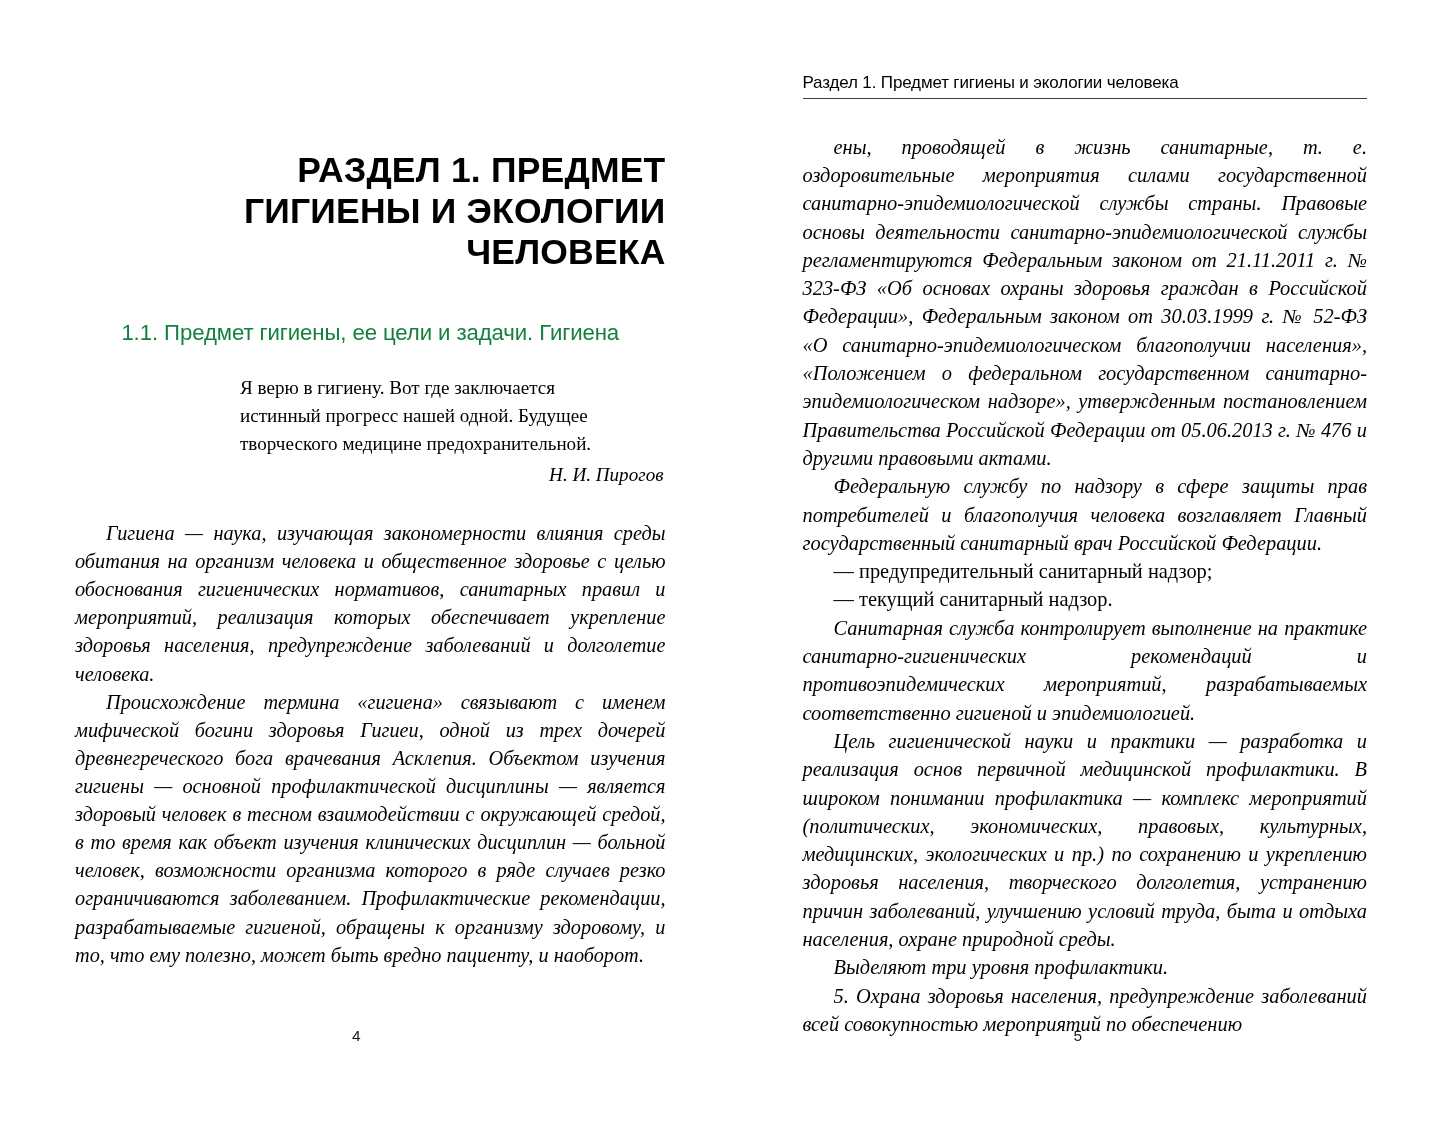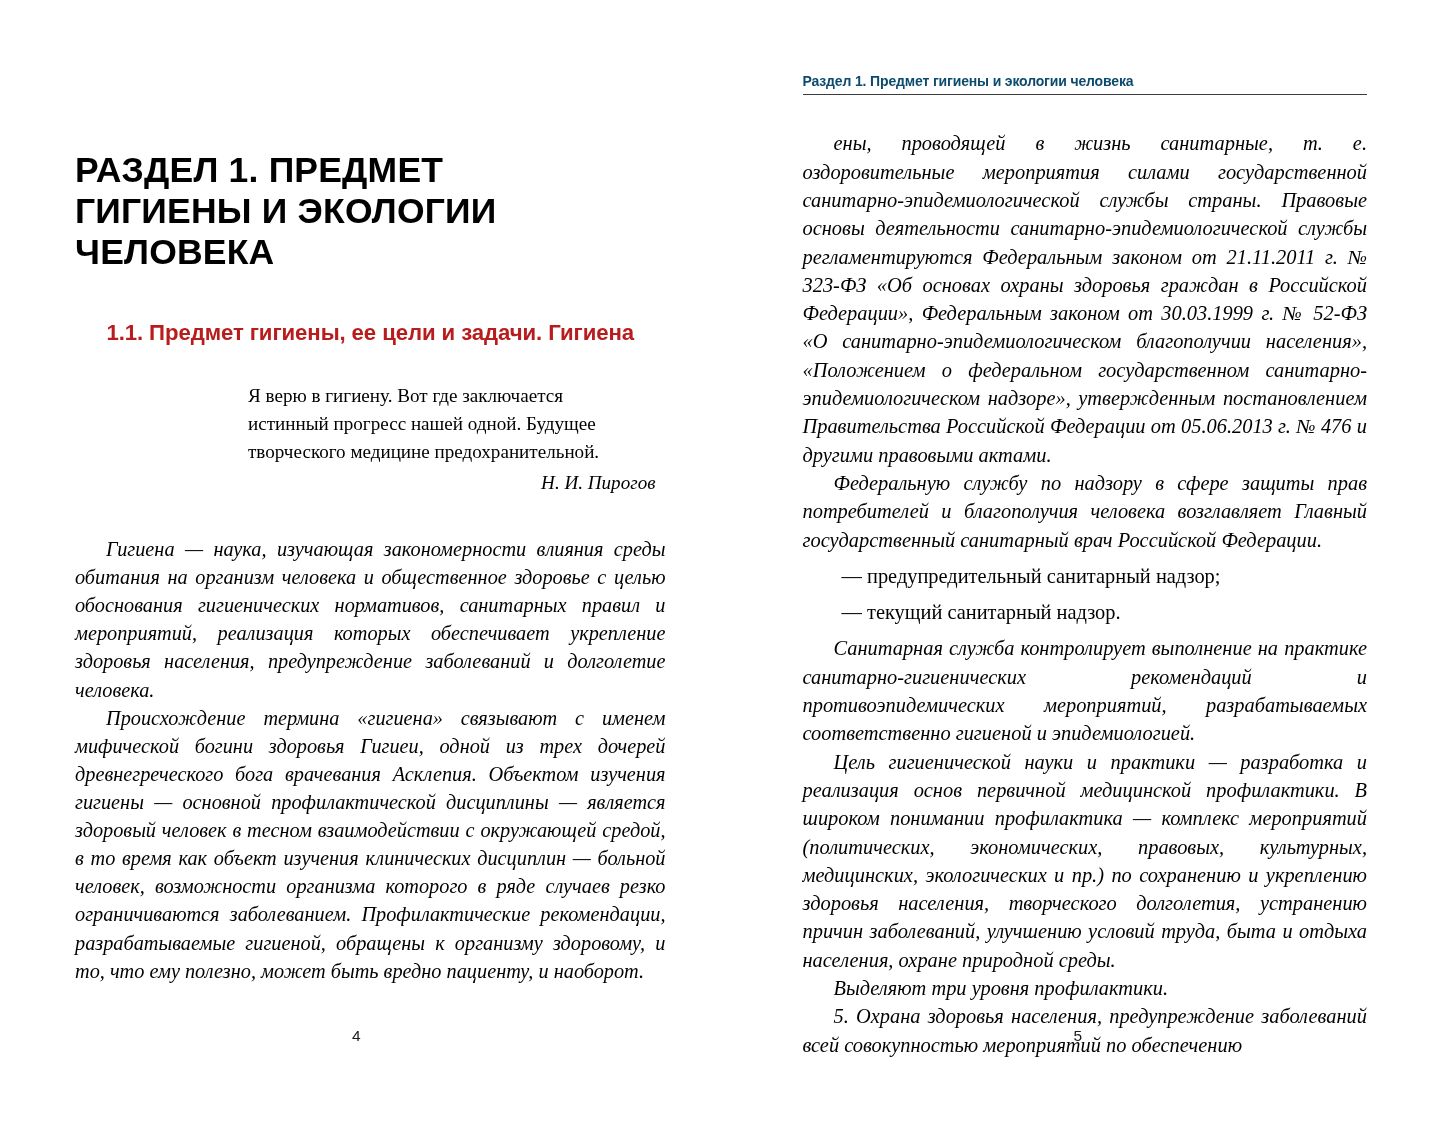--- a/index.html
+++ b/index.html
@@ -38,63 +38,63 @@
     padding: 0 57px 0 75px;
   }
   .page-right {
     padding: 0 78px 0 80px;
   }
 
   
   .running-head {
     padding-top: 74px;
     font-family: "Liberation Sans", "DejaVu Sans", sans-serif;
-    font-size: 14px;
-    font-weight: 700;
+    font-size: 17px;
+    font-weight: 400;
     letter-spacing: -0.15px;
-    color: #0c4a6e;
+    color: #000000;
     line-height: 1.1;
   }
   .head-rule {
     margin-top: 5px;
     border-bottom: 1.6px solid #3d3d3d;
     width: 100%;
   }
 
   
   .part-title {
     margin: 0;
     padding-top: 150px;
     font-family: "Liberation Sans", "DejaVu Sans", sans-serif;
     font-weight: bold;
     font-size: 35.5px;
     line-height: 1.16;
-    text-align: left;
+    text-align: right;
     letter-spacing: 0.2px;
     color: #000;
   }
   .part-title .tline { display: block; }
 
   
   .section-title {
     margin: 0;
     padding-top: 45px;
     font-family: "Liberation Sans", "DejaVu Sans", sans-serif;
-    font-weight: bold;
+    font-weight: normal;
     font-size: 22.2px;
     line-height: 1.26;
     text-align: center;
     letter-spacing: -0.1px;
-    color: #b91c1c;
+    color: #15803d;
   }
   .section-title .tline { display: block; }
 
   
   .epigraph {
-    margin: 8px;
+    margin: 0;
     padding-top: 28px;
     padding-left: 165px;
     font-size: 19.1px;
     line-height: 1.46;
     text-align: left;
   }
   .epigraph .eline { display: block; }
   .epigraph-author {
     display: block;
     text-align: right;
@@ -116,21 +116,21 @@
     text-indent: 31px;
     hyphens: manual;
     font-style: italic;
   }
 
   .page-right .body-block { padding-top: 34px; }
   .page-right p.para { font-size: 20.4px; line-height: 1.387; }
 
   
   p.dash-item {
-    margin: 8px;
+    margin: 0;
     font-size: 20.4px;
     line-height: 1.387;
     text-align: left;
     text-indent: 31px;
   }
 
   
   .folio {
     position: absolute;
     bottom: 84px;

